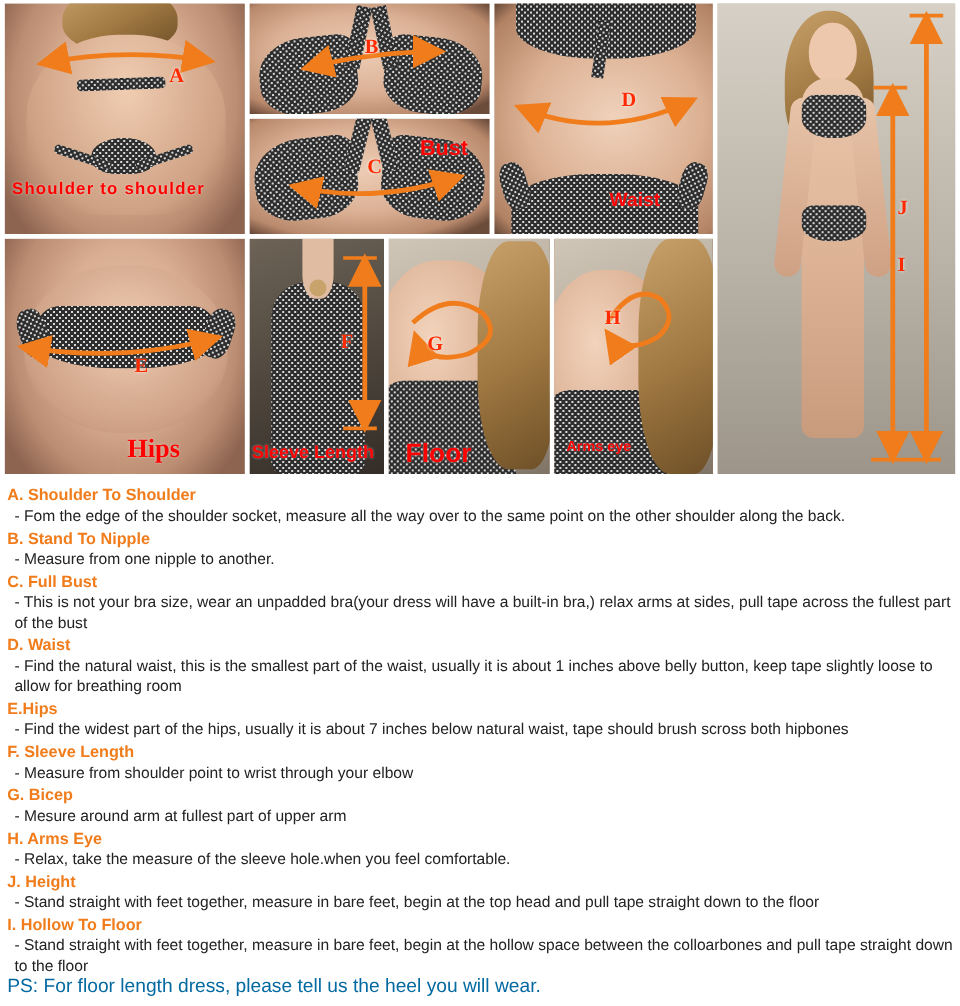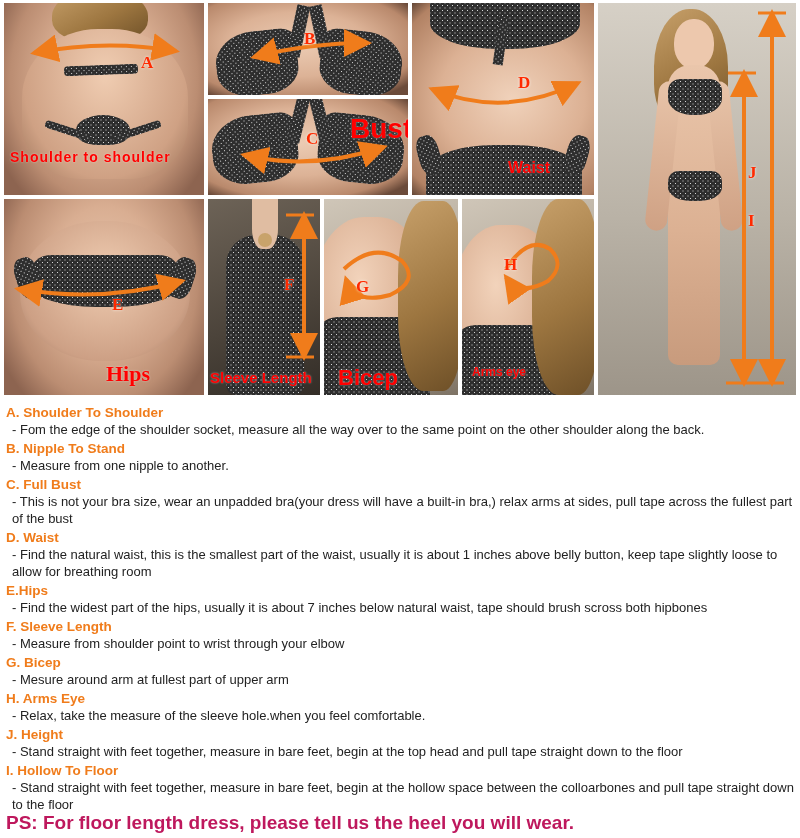--- a/index.html
+++ b/index.html
@@ -98,23 +98,23 @@
     margin: 2px 0 0 0;
     line-height: 17px;
   }
   .item-body {
     color: #222;
     font-size: 13px;
     line-height: 17px;
     margin: 0 0 1px 6px;
   }
   .ps {
-    color: #be185d;
-    font-weight: bold;
-    font-size: 19px;
+    color: #0369a1;
+    font-weight: normal;
+    font-size: 16px;
     line-height: 17px;
     margin-top: 1px;
   }
 </style>
 </head>
 <body>
 
 <div class="page">
 
   <div class="grid">
@@ -160,21 +160,21 @@
       <div class="photo skin-b">
         <div class="fabric" style="left:4px; top:16px; width:86px; height:68px; border-radius:48% 20% 40% 40%; transform:rotate(-6deg);"></div>
         <div class="fabric" style="left:110px; top:16px; width:86px; height:68px; border-radius:20% 48% 40% 40%; transform:rotate(6deg);"></div>
         <div class="fabric" style="left:84px; top:-4px; width:13px; height:48px; transform:rotate(14deg);"></div>
         <div class="fabric" style="left:106px; top:-4px; width:13px; height:48px; transform:rotate(-14deg);"></div>
       </div>
       <svg class="ovsvg" viewBox="0 0 200 96">
         <path d="M36 56 Q104 72 176 48" stroke="#f07c1b" stroke-width="4" fill="none" marker-start="url(#ahL)" marker-end="url(#ahR)"></path>
       </svg>
       <span class="letter" style="left:98px; top:30px;">C</span>
-      <span class="cap" style="left:142px; top:14px; font-size:28px;">Bust</span>
+      <span class="cap" style="left:142px; top:14px; font-size:18px;">Bust</span>
     </div>
 
     <div class="cell" style="left:412px; top:3px; width:182px; height:192px;">
       <div class="photo skin-c">
         <div class="fabric" style="left:18px; top:-10px; width:150px; height:56px; border-radius:0 0 46% 46%;"></div>
         <div class="fabric" style="left:84px; top:14px; width:10px; height:48px; transform:rotate(8deg);"></div>
         <div class="fabric" style="left:14px; top:142px; width:156px; height:60px; border-radius:44% 44% 0 0;"></div>
         <div class="fabric" style="left:6px; top:132px; width:22px; height:40px; border-radius:40%; transform:rotate(-16deg);"></div>
         <div class="fabric" style="left:154px; top:132px; width:22px; height:40px; border-radius:40%; transform:rotate(16deg);"></div>
       </div>
@@ -218,21 +218,21 @@
       <div class="photo skin-b">
         <div class="bg-light" style="position:absolute; inset:0;"></div>
         <div style="position:absolute; left:-12px; top:18px; width:118px; height:178px; border-radius:44% 44% 20% 20%; background:radial-gradient(ellipse at 40% 35%, #f2d3bb, #d7ab8e 65%, #a87f63);"></div>
         <div class="fabric" style="left:-10px; top:118px; width:116px; height:80px; border-radius:24px 24px 0 0;"></div>
         <div class="hair" style="left:74px; top:2px; width:64px; height:190px; border-radius:40% 30% 30% 40%;"></div>
       </div>
       <svg class="ovsvg" viewBox="0 0 134 196">
         <path d="M20 70 Q50 42 78 62 Q96 82 66 96 Q30 106 22 80" stroke="#f07c1b" stroke-width="4" fill="none" marker-end="url(#ahR)"></path>
       </svg>
       <span class="letter" style="left:32px; top:78px;">G</span>
-      <span class="cap" style="left:14px; top:166px; font-size:22px;">Bicep</span>
+      <span class="cap" style="left:14px; top:166px; font-size:22px;">Floor</span>
     </div>
 
     <div class="cell" style="left:462px; top:199px; width:132px; height:196px;">
       <div class="photo skin-b">
         <div class="bg-light" style="position:absolute; inset:0;"></div>
         <div style="position:absolute; left:-10px; top:26px; width:110px; height:172px; border-radius:44% 44% 20% 20%; background:radial-gradient(ellipse at 40% 35%, #f2d3bb, #d7ab8e 65%, #a87f63);"></div>
         <div class="fabric" style="left:-10px; top:126px; width:112px; height:72px; border-radius:24px 24px 0 0;"></div>
         <div class="hair" style="left:70px; top:0px; width:66px; height:196px; border-radius:40% 30% 30% 40%;"></div>
       </div>
       <svg class="ovsvg" viewBox="0 0 132 196">
@@ -266,21 +266,21 @@
   </div>
 
   <div class="notes">
 
     <div>
       <div class="item-title">A. Shoulder To Shoulder</div>
       <div class="item-body">- Fom the edge of the shoulder socket, measure all the way over to the same point on the other shoulder along the back.</div>
     </div>
 
     <div>
-      <div class="item-title">B. Nipple To Stand</div>
+      <div class="item-title">B. Stand To Nipple</div>
       <div class="item-body">- Measure from one nipple to another.</div>
     </div>
 
     <div>
       <div class="item-title">C. Full Bust</div>
       <div class="item-body">- This is not your bra size, wear an unpadded bra(your dress will have a built-in bra,) relax arms at sides, pull tape across the fullest part of the bust</div>
     </div>
 
     <div>
       <div class="item-title">D. Waist</div>

